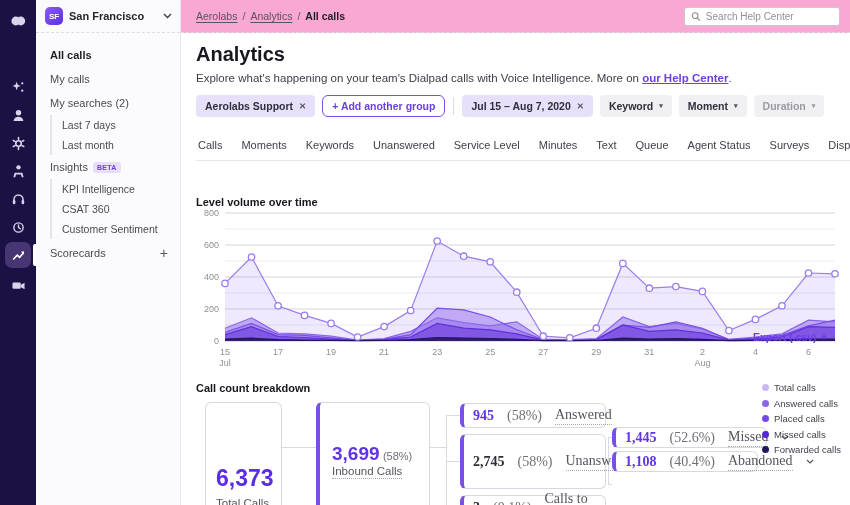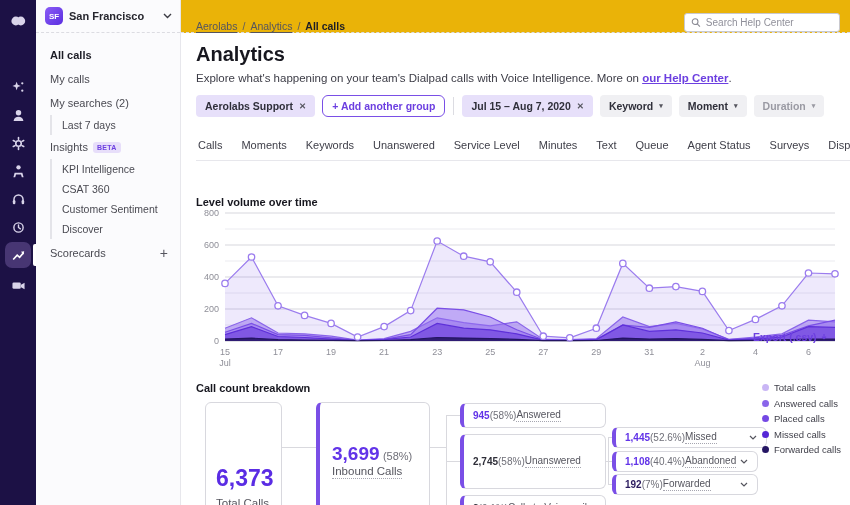--- a/index.html
+++ b/index.html
@@ -19,21 +19,21 @@
   .ws-avatar { width:18px; height:18px; border-radius:5px; background:linear-gradient(135deg,#8a5cf6,#5b2ee0); color:#fff; font-size:8px; font-weight:700; display:flex; align-items:center; justify-content:center; }
   .ws-name { font-size:11px; font-weight:700; color:#26262e; flex:1; }
   .nav { padding-top:10px; }
   .nav-item { display:flex; align-items:center; font-size:11px; color:#4a4a52; padding:6px 10px 6px 14px; cursor:pointer; }
   .nav-item.active { font-weight:700; color:#1d1d26; }
   .nav-item.indent { margin-left:14px; border-left:2px solid #e4e4e9; padding:4px 8px 4px 10px; font-size:10.5px; }
   .nav-badge { margin-left:5px; background:#e7defa; color:#6c3fe0; font-size:7px; font-weight:700; padding:2px 4px; border-radius:3px; letter-spacing:.3px; }
   .nav-plus { margin-left:auto; font-size:14px; color:#55555e; padding-right:2px; }
 
   
-  .topbar { position:absolute; left:181px; top:0; right:0; height:33px; background:#eab308; border-bottom:1px dashed #dcdce2; display:flex; align-items:flex-end; padding:0 10px 0 15px; z-index:3; }
+  .topbar { position:absolute; left:181px; top:0; right:0; height:33px; background:#f9a8d4; border-bottom:1px dashed #dcdce2; display:flex; align-items:center; padding:0 10px 0 15px; z-index:3; }
   .crumbs { display:flex; gap:5px; align-items:center; font-size:10.5px; color:#5a5a63; }
   .crumb-link { text-decoration:underline; text-underline-offset:2px; color:#55555e; cursor:pointer; }
   .crumb-cur { color:#1d1d26; font-weight:700; }
   .search { margin-left:auto; display:flex; align-items:center; gap:5px; border:1px solid #c9c9cf; border-radius:3px; height:19px; width:156px; padding:0 6px; background:#fff; }
   .search input { border:0; outline:0; font-size:10px; width:100%; color:#3c3c44; background:transparent; font-family:"Liberation Sans",sans-serif; }
   .search input::placeholder { color:#90909a; }
 
   
   .content { position:absolute; left:181px; top:33px; right:0; bottom:0; background:#fff; }
   .h1 { position:absolute; left:15px; top:10px; font-size:20px; font-weight:700; color:#17171f; }
@@ -57,21 +57,21 @@
   .section-title { font-size:11px; font-weight:700; color:#17171f; }
   .chart-title { position:absolute; left:15px; top:163px; }
   .chart-wrap { position:absolute; left:14px; top:174px; width:646px; height:166px; }
   .export { position:absolute; left:572px; top:298px; font-size:10.5px; font-weight:600; color:#6c3fe0; display:flex; gap:3px; align-items:center; cursor:pointer; z-index:2;text-align:center; }
 
   
   .bd { position:absolute; left:15px; top:347px; right:0; height:170px; }
   .bd-title { position:absolute; left:0; top:2px; }
   .box { position:absolute; background:#fff; border:1px solid #d8d8de; border-radius:6px; }
   .box.pl { border-left:4px solid #7a4fe6; }
-  .row { display:flex; align-items:center; gap:0; padding:0 9px; height:100%; font-size:10px; }
+  .row { display:flex; align-items:center; gap:13px; padding:0 9px; height:100%; font-size:14px;font-family:Liberation Serif, serif; }
   .v-purple { color:#6234e8; font-weight:700; }
   .v-dark { color:#2e2e38; font-weight:700; }
   .v-navy { color:#2a1a5e; font-weight:700; }
   .pct { color:#6f6f78; }
   .lbl-dot { color:#55555e; border-bottom:1px dotted #a6a6b0; padding-bottom:1px; }
   .chev { margin-left:auto; display:flex; }
   .conn { position:absolute; background:#d9d9de; }
   .total-num { position:absolute; left:10px; top:62px; font-size:23px; font-weight:700; color:#5a2ce4; }
   .total-lbl { position:absolute; left:10px; top:94px; font-size:11.5px; }
   .in-line { position:absolute; left:12px; top:40px; font-size:12px; }
@@ -165,35 +165,35 @@
         </div>
         <div class="nav-item">
           <span>My calls</span>
         </div>
         <div class="nav-item">
           <span>My searches (2)</span>
         </div>
         <div class="nav-item indent">
           <span>Last 7 days</span>
         </div>
+        <div class="nav-item indent">
+          <span>Last month</span>
+        </div>
         <div class="nav-item">
           <span>Insights</span>
           <span class="nav-badge">BETA</span>
         </div>
         <div class="nav-item indent">
           <span>KPI Intelligence</span>
         </div>
         <div class="nav-item indent">
           <span>CSAT 360</span>
         </div>
         <div class="nav-item indent">
           <span>Customer Sentiment</span>
-        </div>
-        <div class="nav-item indent">
-          <span>Discover</span>
         </div>
         <div class="nav-item">
           <span>Scorecards</span>
           <span class="nav-plus">+</span>
         </div>
       </div>
   </div>
 
   <div class="topbar">
     <div class="crumbs">
@@ -401,32 +401,20 @@
           <span class="pct">(40.4%)</span>
           <span class="lbl-dot">Abandoned</span>
           <span class="chev">
               <svg width="8" height="5" viewBox="0 0 8 5">
                 <path d="M1 1l3 3 3-3" stroke="#55555e" stroke-width="1.2" fill="none"></path>
               </svg>
             </span>
         </div>
       </div>
 
-      <div class="box pl" style="left:416px;top:94px;width:146px;height:21px">
-        <div class="row">
-          <span class="v-navy">192</span>
-          <span class="pct">(7%)</span>
-          <span class="lbl-dot">Forwarded</span>
-          <span class="chev">
-              <svg width="8" height="5" viewBox="0 0 8 5">
-                <path d="M1 1l3 3 3-3" stroke="#55555e" stroke-width="1.2" fill="none"></path>
-              </svg>
-            </span>
-        </div>
-      </div>
 
       <div class="legend" id="legend">
           <div class="leg-row">
             <span class="leg-dot" style="background: rgb(201, 182, 245);"></span>
             <span class="leg-lbl">Total calls</span>
           </div>
           <div class="leg-row">
             <span class="leg-dot" style="background: rgb(138, 101, 234);"></span>
             <span class="leg-lbl">Answered calls</span>
           </div>

